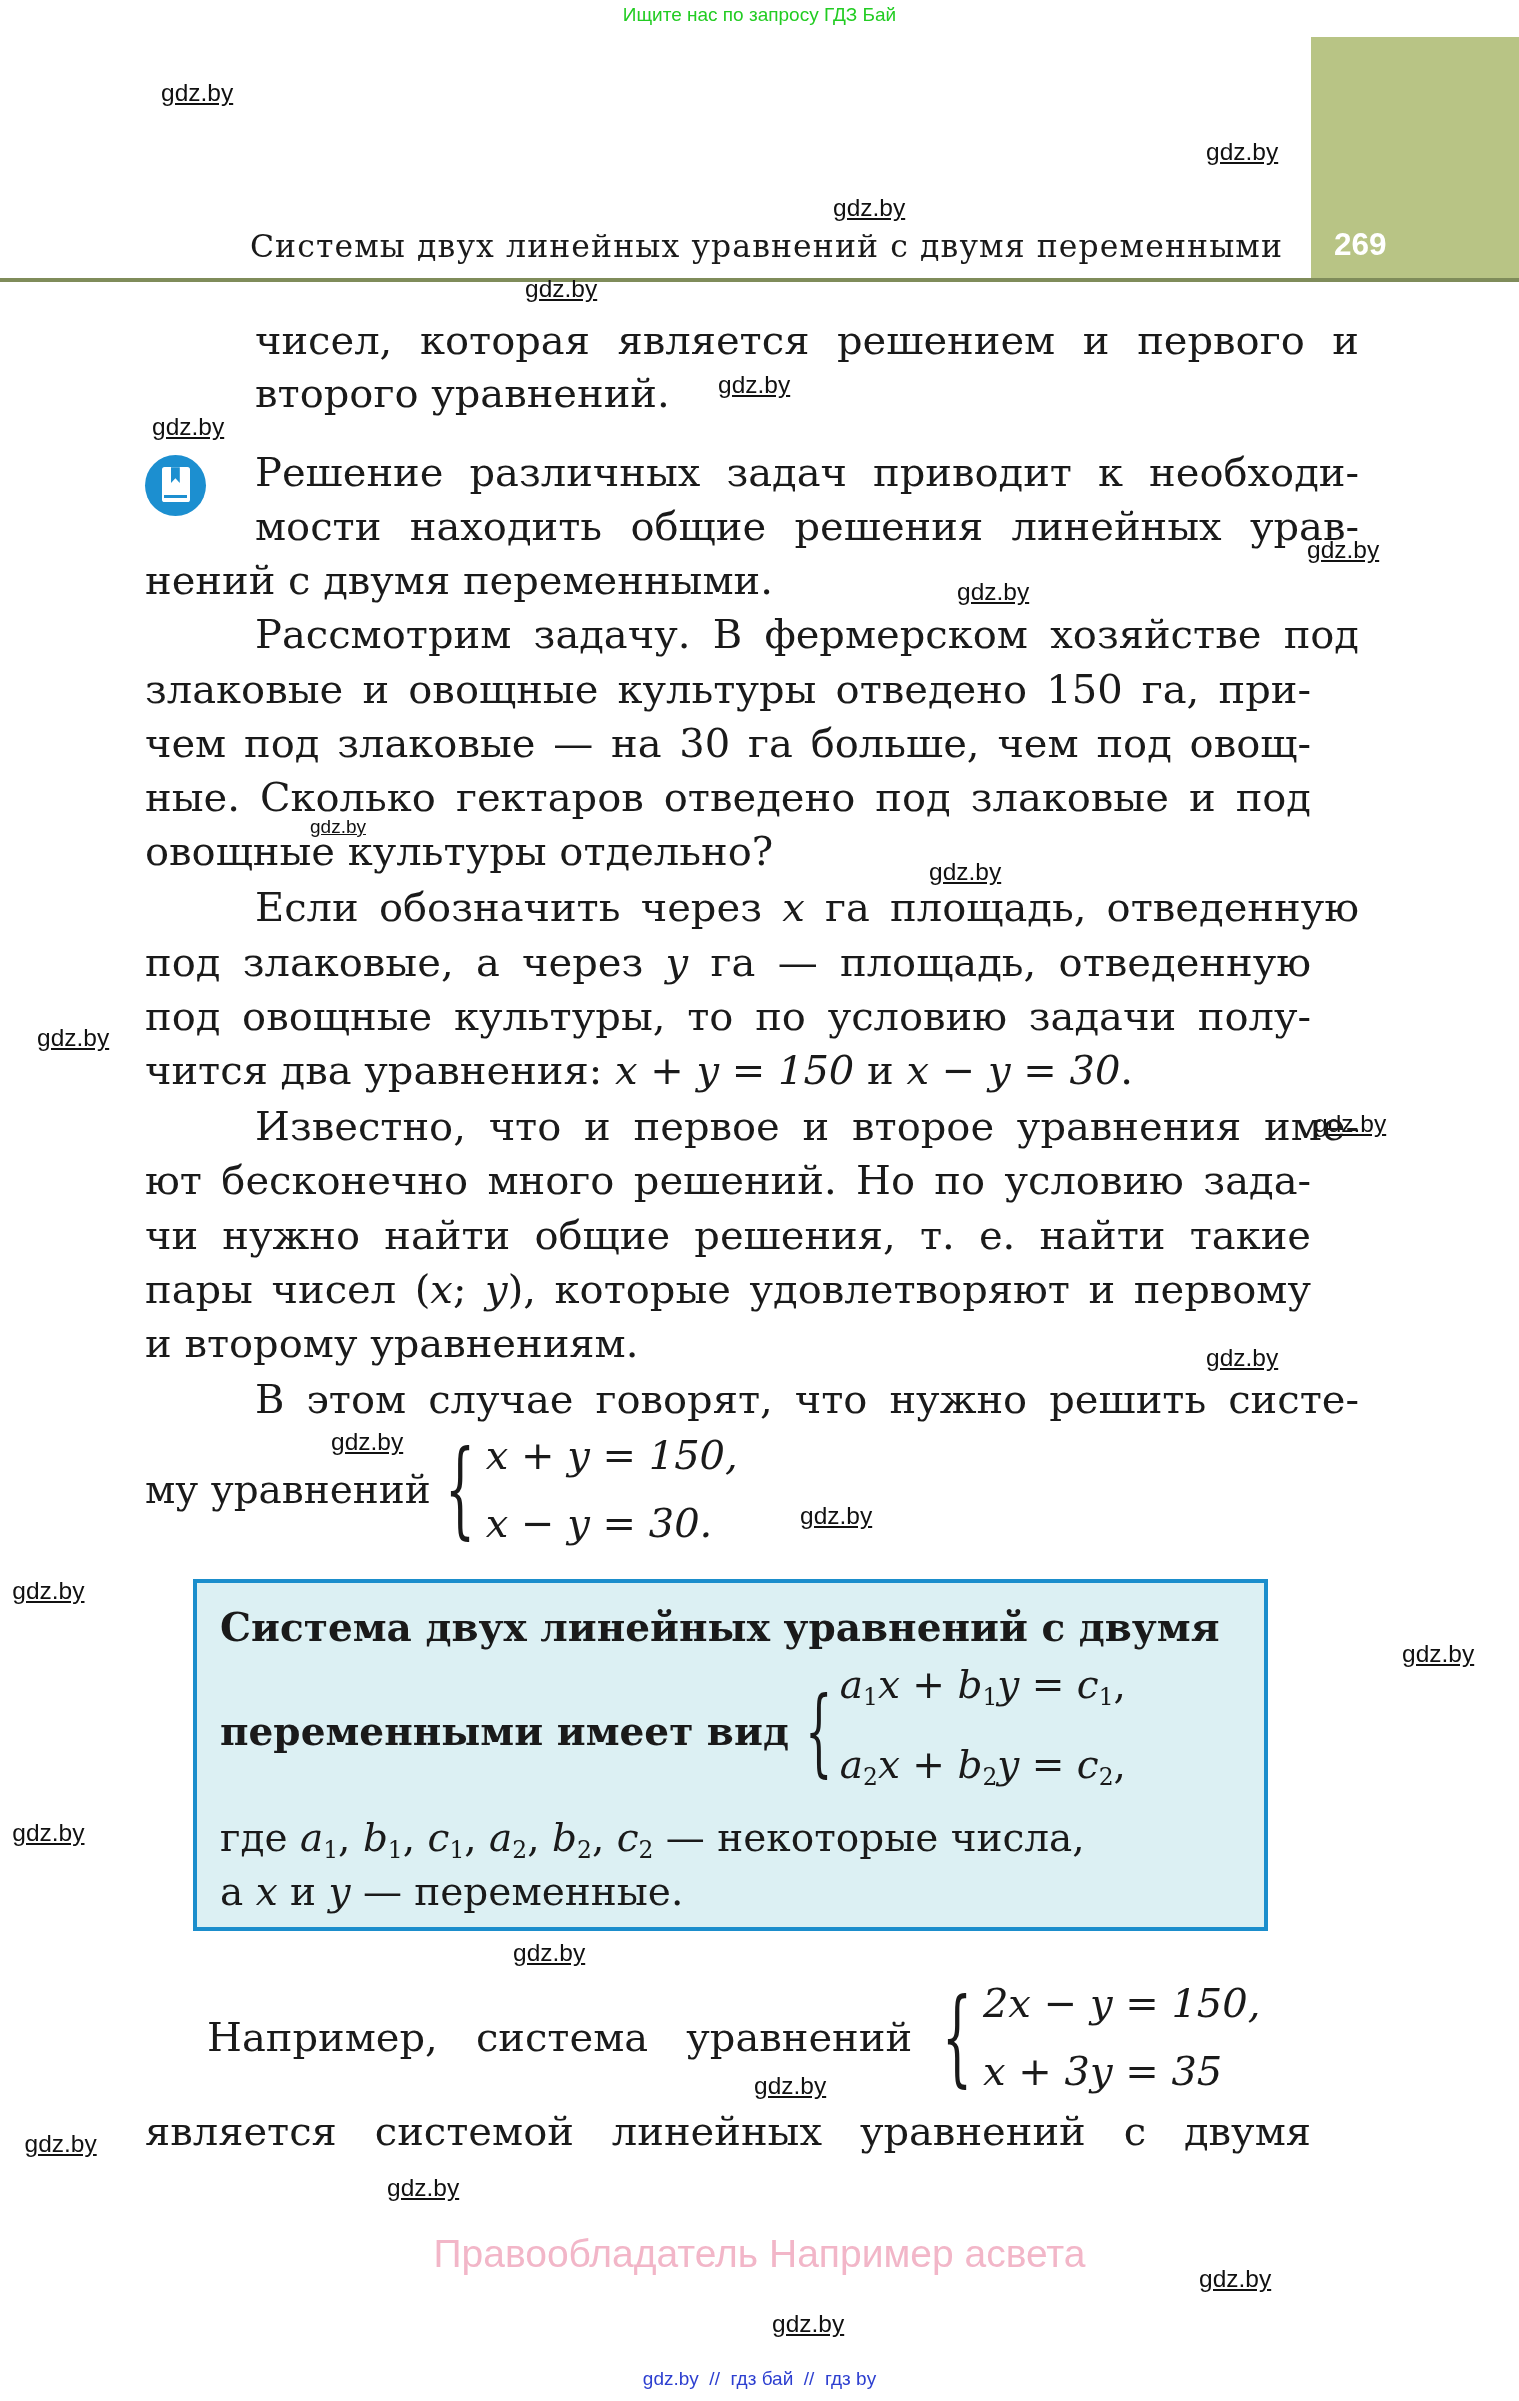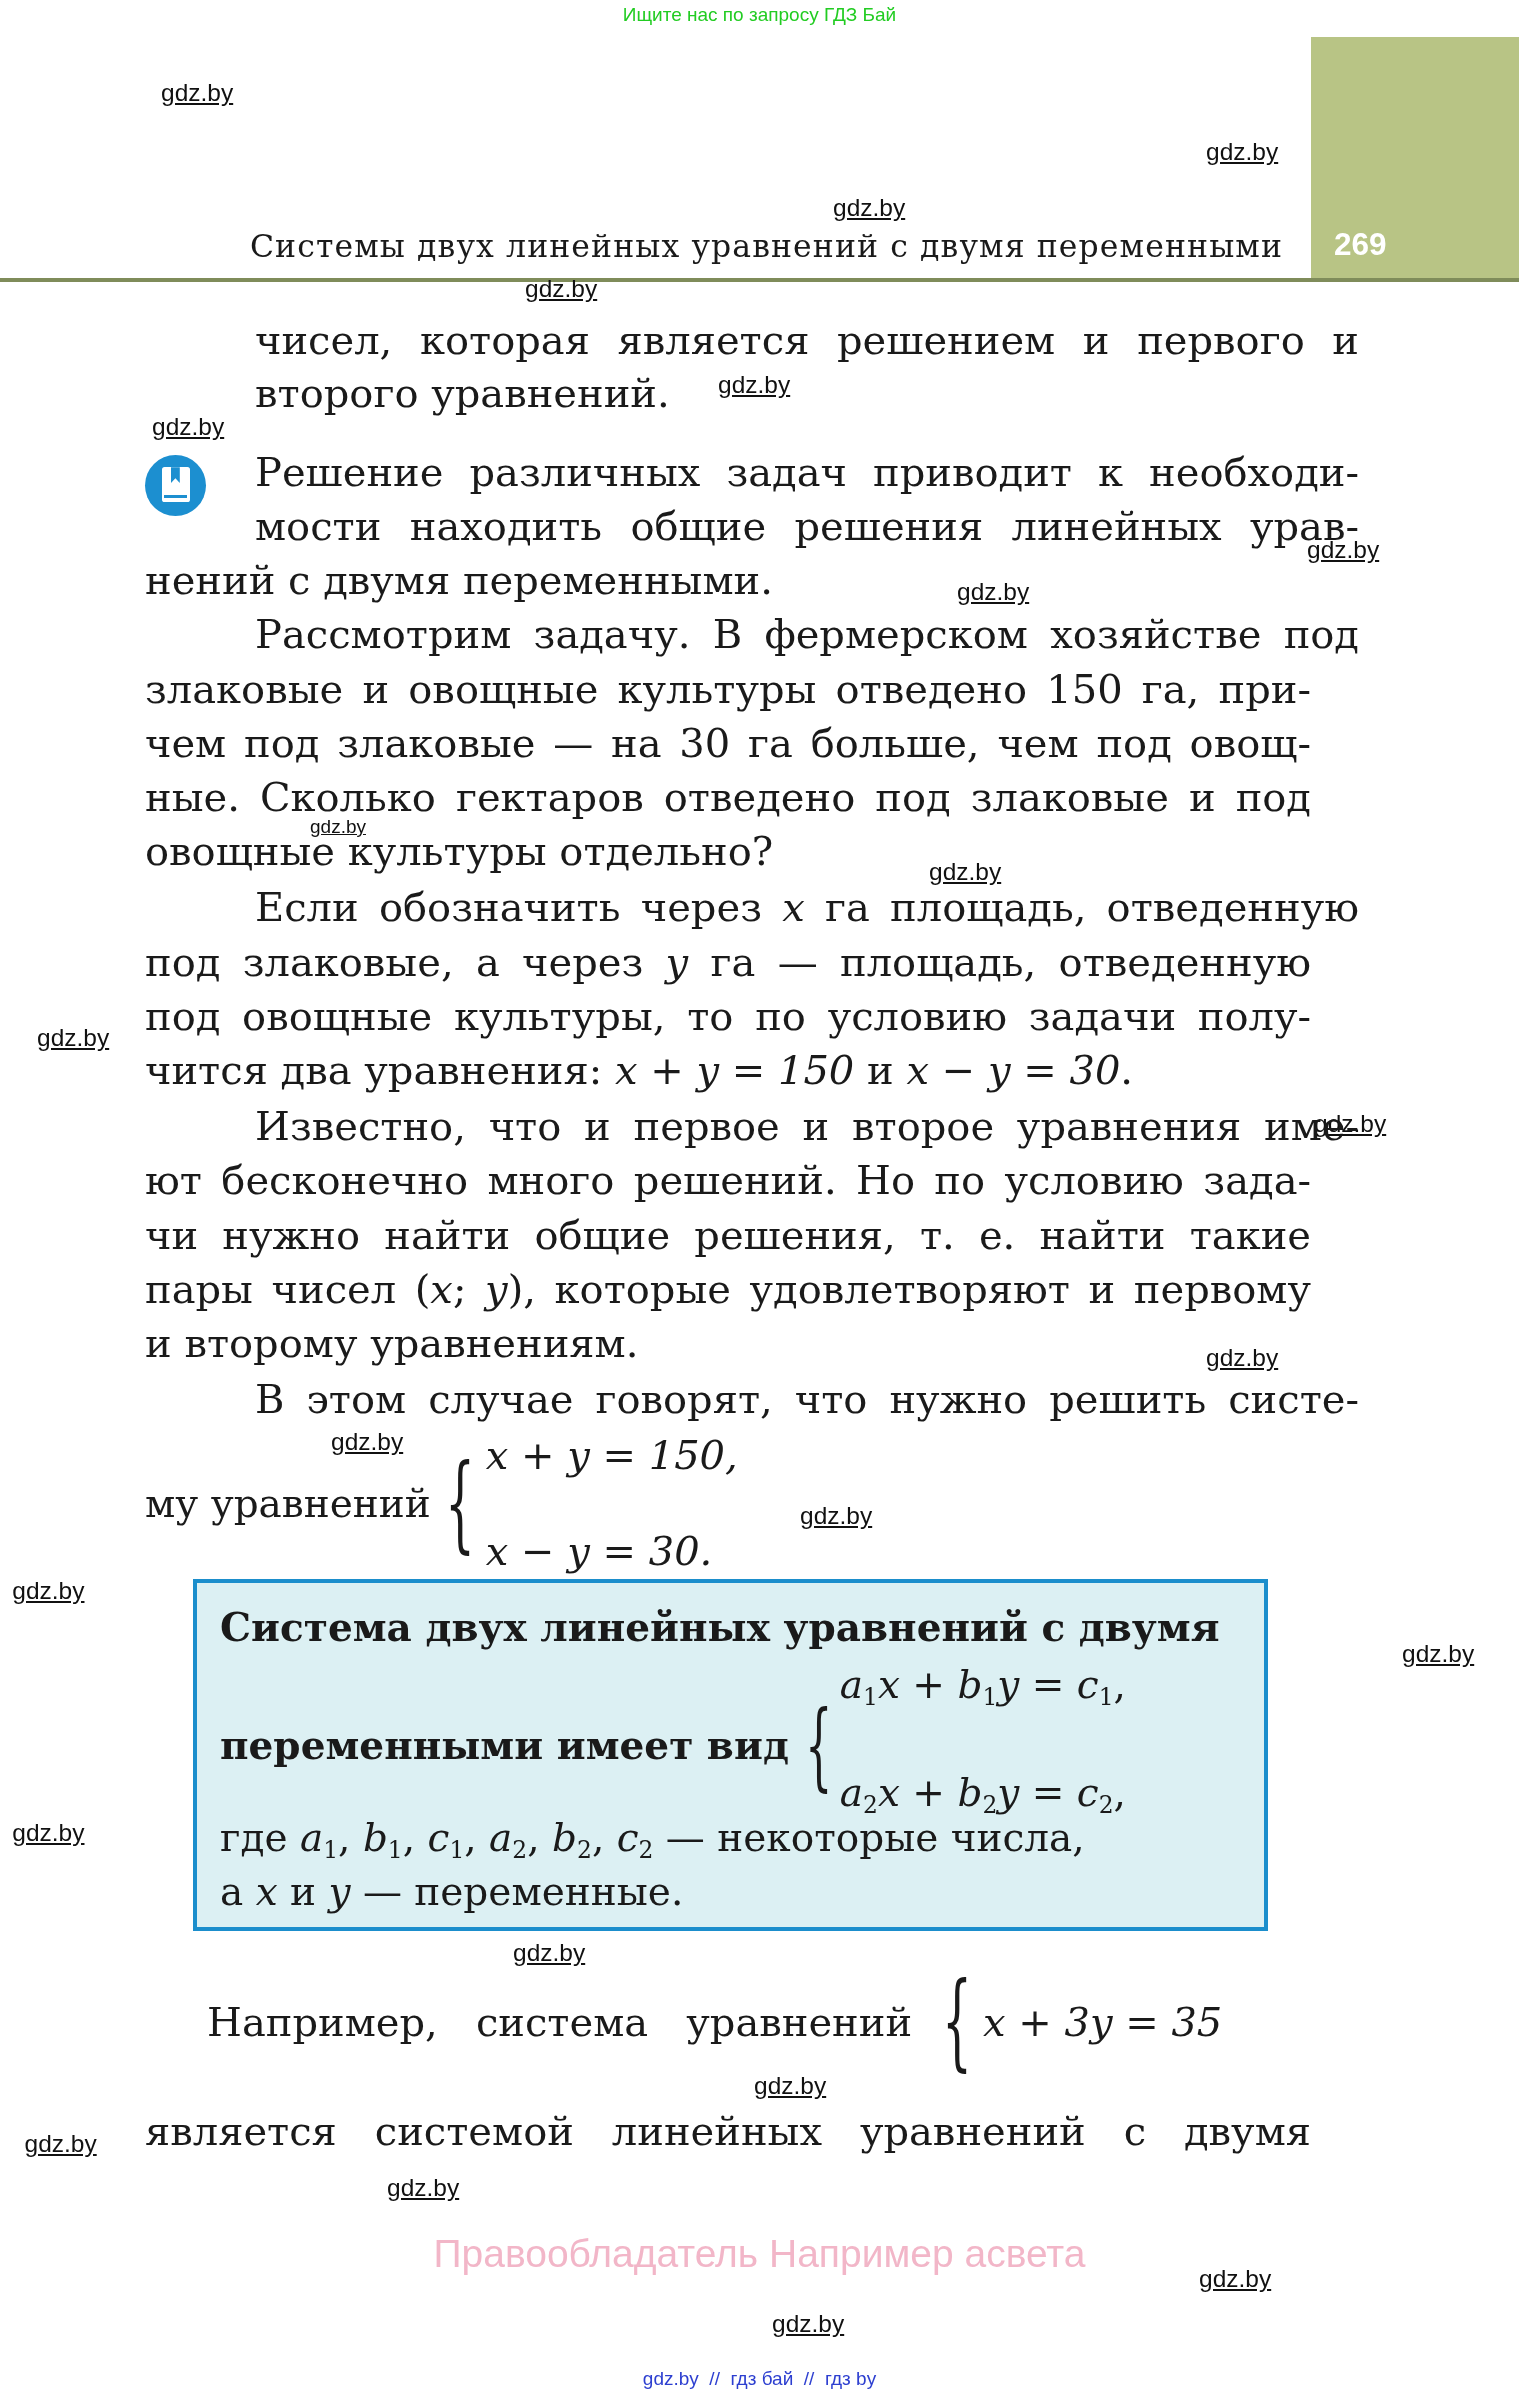--- a/index.html
+++ b/index.html
@@ -50,21 +50,21 @@
   .info-icon .spine {
     position: absolute; left: 19px; top: 40px; width: 23px; height: 2.6px; background: #1c8fd0;
   }
   .system {
     display: flex; align-items: center;
   }
   .brace {
     font-size: 105px; line-height: 1; transform: scaleX(0.45); transform-origin: left center;
     margin-right: -26px; font-weight: 200; color: #1a1a1a;
   }
-  .sys-rows { display: flex; flex-direction: column; gap: 28px; }
+  .sys-rows { display: flex; flex-direction: column; }
   .sys-row { font-size: 40px; line-height: 68px; white-space: nowrap; }
   .def-box {
     left: 193px; top: 1579px; width: 1075px; height: 352px;
     border: 4.4px solid #1b8ecc; background: #dcf0f3; box-sizing: border-box;
   }
   .def-line {
     position: absolute; left: 23px; font-size: 39px; line-height: 53px; white-space: nowrap;
   }
   .def-bold { font-weight: bold; }
   sub { font-size: 60%; vertical-align: -0.3em; }
@@ -163,20 +163,21 @@
     </div>
   </div>
   <div class="def-line" style="top:228px"><span>где </span><i>a</i><sub>1</sub>, <i>b</i><sub>1</sub>, <i>c</i><sub>1</sub>, <i>a</i><sub>2</sub>, <i>b</i><sub>2</sub>, <i>c</i><sub>2</sub><span> — некоторые числа,</span></div>
   <div class="def-line" style="top:282px"><span>а </span><i>x</i><span> и </span><i>y</i><span> — переменные.</span></div>
 </div>
 
 <div class="abs system" style="left:207px;top:1969px">
   <span style="font-size:40px;margin-right:30px;white-space:pre">Например,   система   уравнений</span>
   <span class="brace">{</span>
   <div class="sys-rows">
+    <i class="v sys-row">2x − y = 150,</i>
     <i class="v sys-row">x + 3y = 35</i>
   </div>
 </div>
 <div class="abs line spaced" style="top:2104px">является системой линейных уравнений с двумя</div>
 
 <div class="abs copyright">Правообладатель Например асвета</div>
 <div class="abs bottom-links" style="white-space:pre">gdz.by  //  гдз бай  //  гдз by</div>
 
 
 </body></html>

